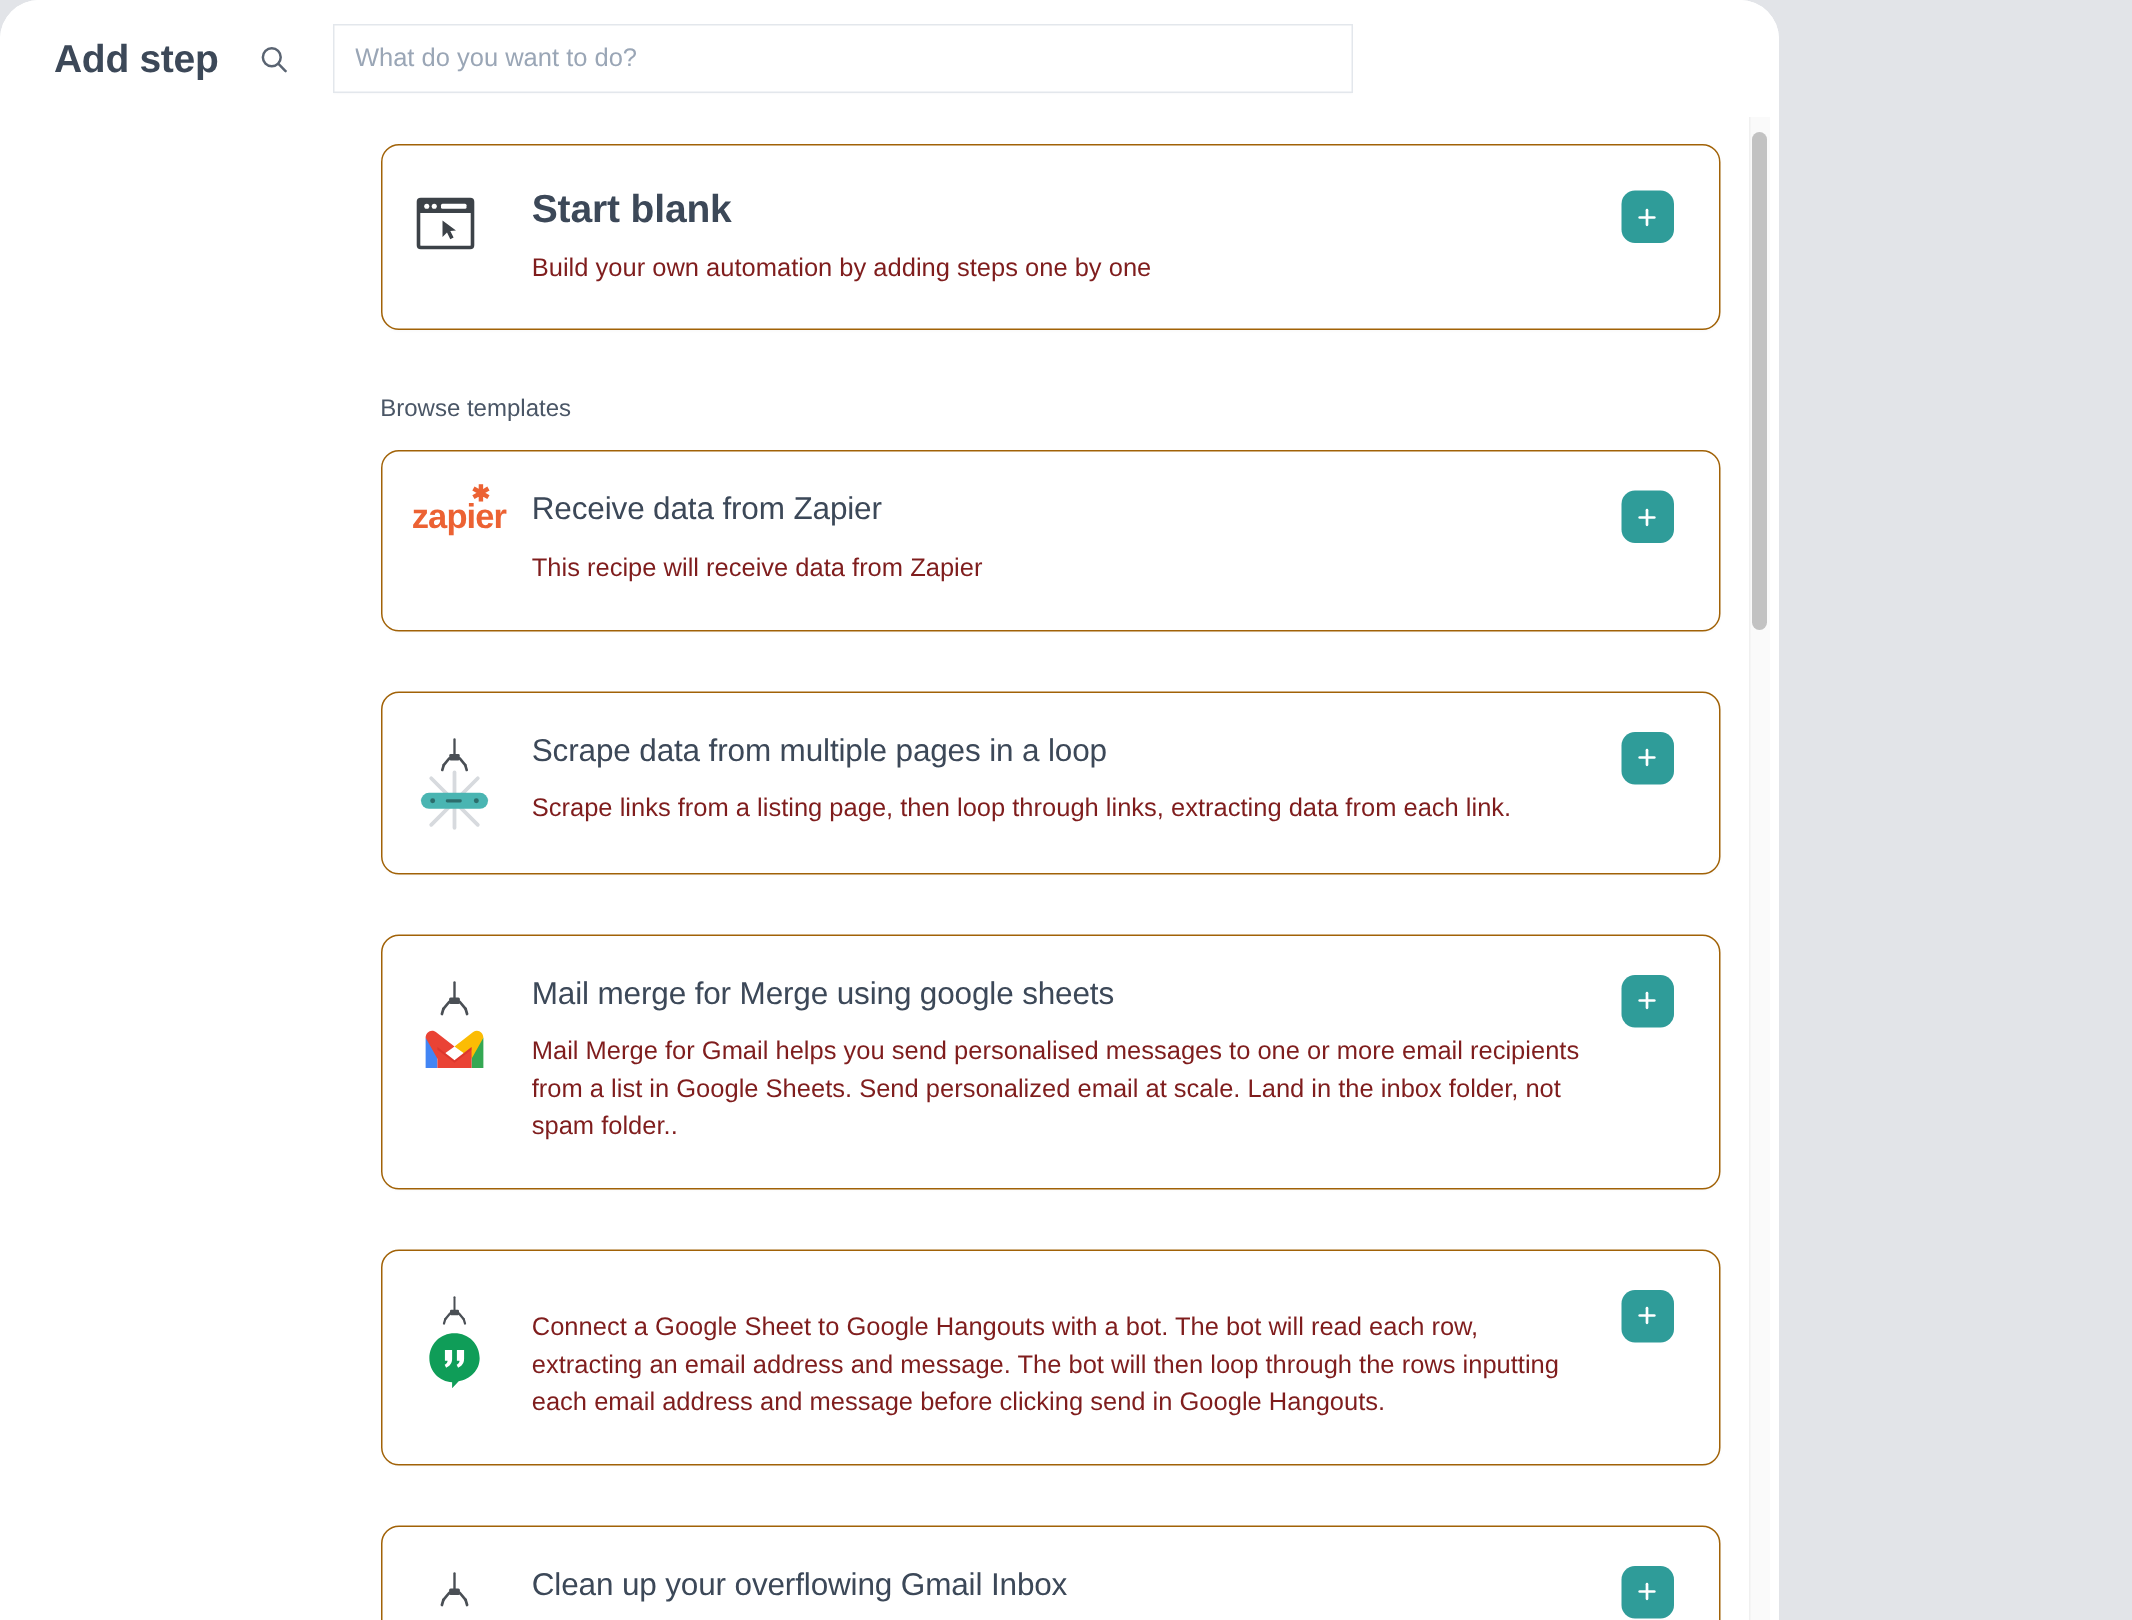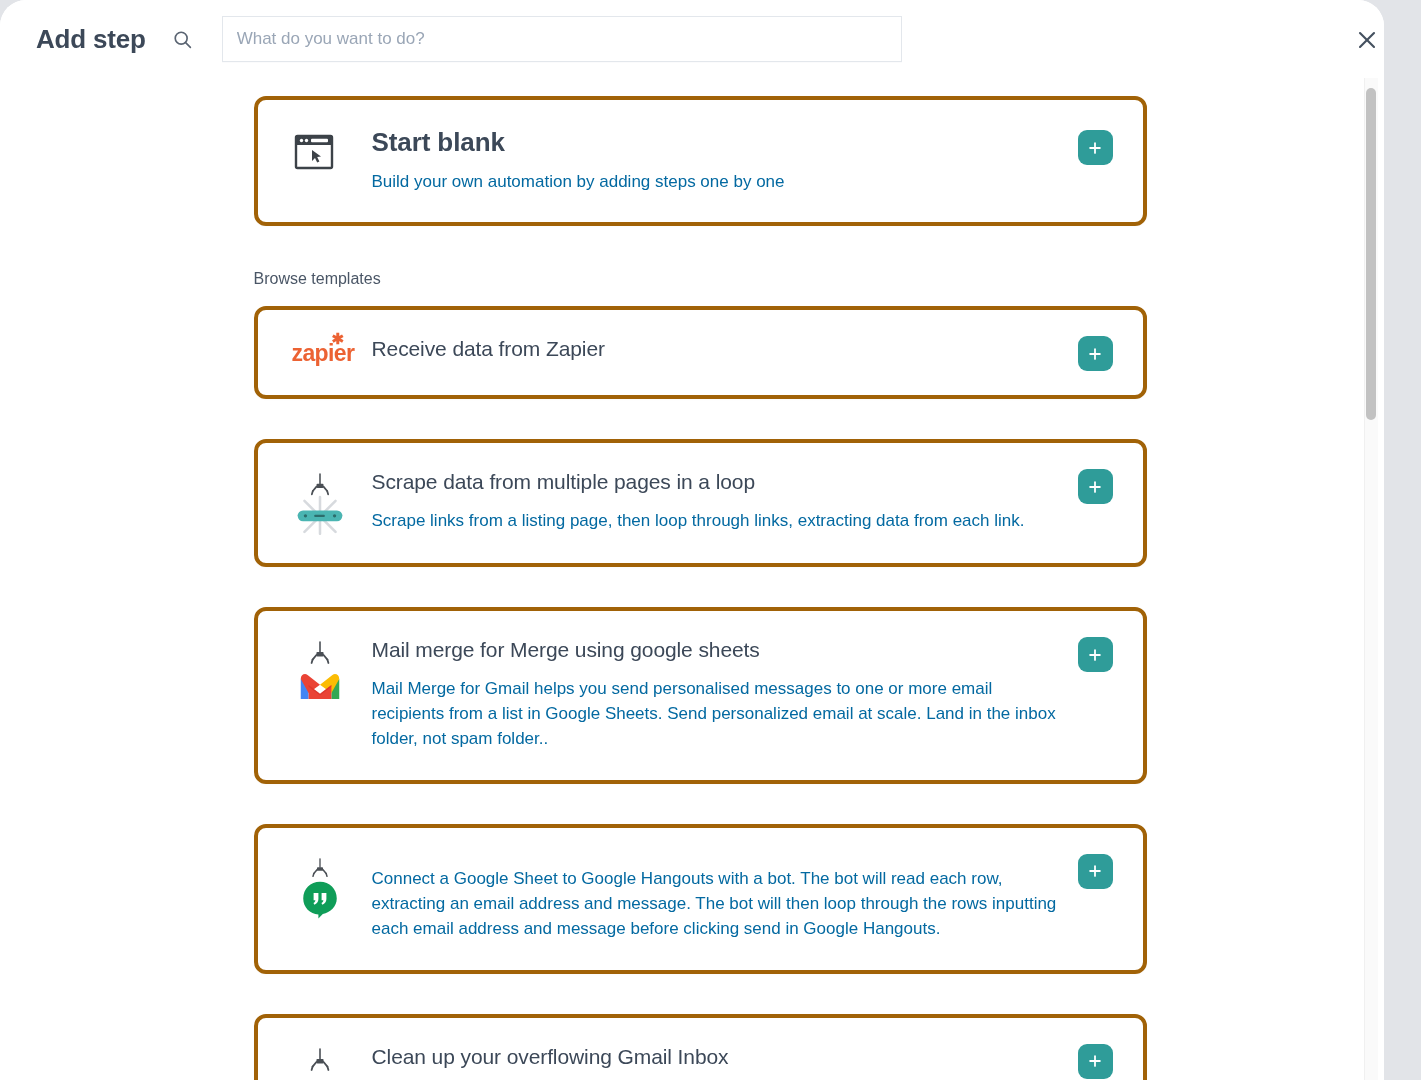--- a/index.html
+++ b/index.html
@@ -9,21 +9,21 @@
     width: 1421px;
     height: 1080px;
     overflow: hidden;
     font-family: "Liberation Sans", sans-serif;
     background: #e2e4e8;
   }
 
   .modal {
     position: absolute;
     left: 0; top: 0;
-    width: 1384px;
+    width: 1186px;
     height: 1080px;
     background: #ffffff;
     border-radius: 26px 26px 0 0;
     overflow: hidden;
   }
 
   
   .header {
     position: absolute;
     left: 0; top: 0;
@@ -100,25 +100,25 @@
   .content {
     width: 1400px;
     padding-top: 18px;
   }
 
   .card {
     position: relative;
     margin: 0 auto 40px auto;
     width: 893px;
     background: #ffffff;
-    border: 4px solid #a16207;
+    border: 1px solid #a16207;
     border-radius: 12px;
     display: flex;
     align-items: flex-start;
-    padding: 26px 0 28px 14px;
+    padding: 26px 0 28px 0;
     box-shadow: 0 1px 2px rgba(30,40,60,0.018);
   }
   .card.blank { margin-bottom: 44px; }
 
   .card-icon {
     width: 100px;
     min-width: 100px;
     padding-left: 20px;
     display: flex;
     align-items: center;
@@ -133,21 +133,21 @@
     line-height: 1.25;
     letter-spacing: -0.1px;
   }
   .card.blank .card-title {
     font-size: 26px;
     font-weight: 700;
   }
   .card-desc {
     margin-top: 13px;
     font-size: 17px;
-    color: #0369a1;
+    color: #7f1d1d;
     line-height: 1.47;
     font-weight: 400;
   }
   .card.blank .card-desc { margin-top: 11px; }
 
   .add-btn {
     position: absolute;
     right: 30px;
     top: 26px;
     width: 35px;
@@ -276,20 +276,21 @@
       </div>
 
       <div class="section-label">Browse templates</div>
 
       <div class="card">
         <div class="card-icon">
           <div class="zapier-logo">zapier<span class="ast">✱</span></div>
         </div>
         <div class="card-text">
           <div class="card-title">Receive data from Zapier</div>
+          <div class="card-desc">This recipe will receive data from Zapier</div>
         </div>
         <button class="add-btn">
           <svg viewBox="0 0 24 24" width="18" height="18" fill="none" stroke="currentColor" stroke-width="2.4" stroke-linecap="round">
             <line x1="12" y1="5.5" x2="12" y2="18.5"></line>
               <line x1="5.5" y1="12" x2="18.5" y2="12"></line>
           </svg>
         </button>
       </div>
 
       <div class="card">

